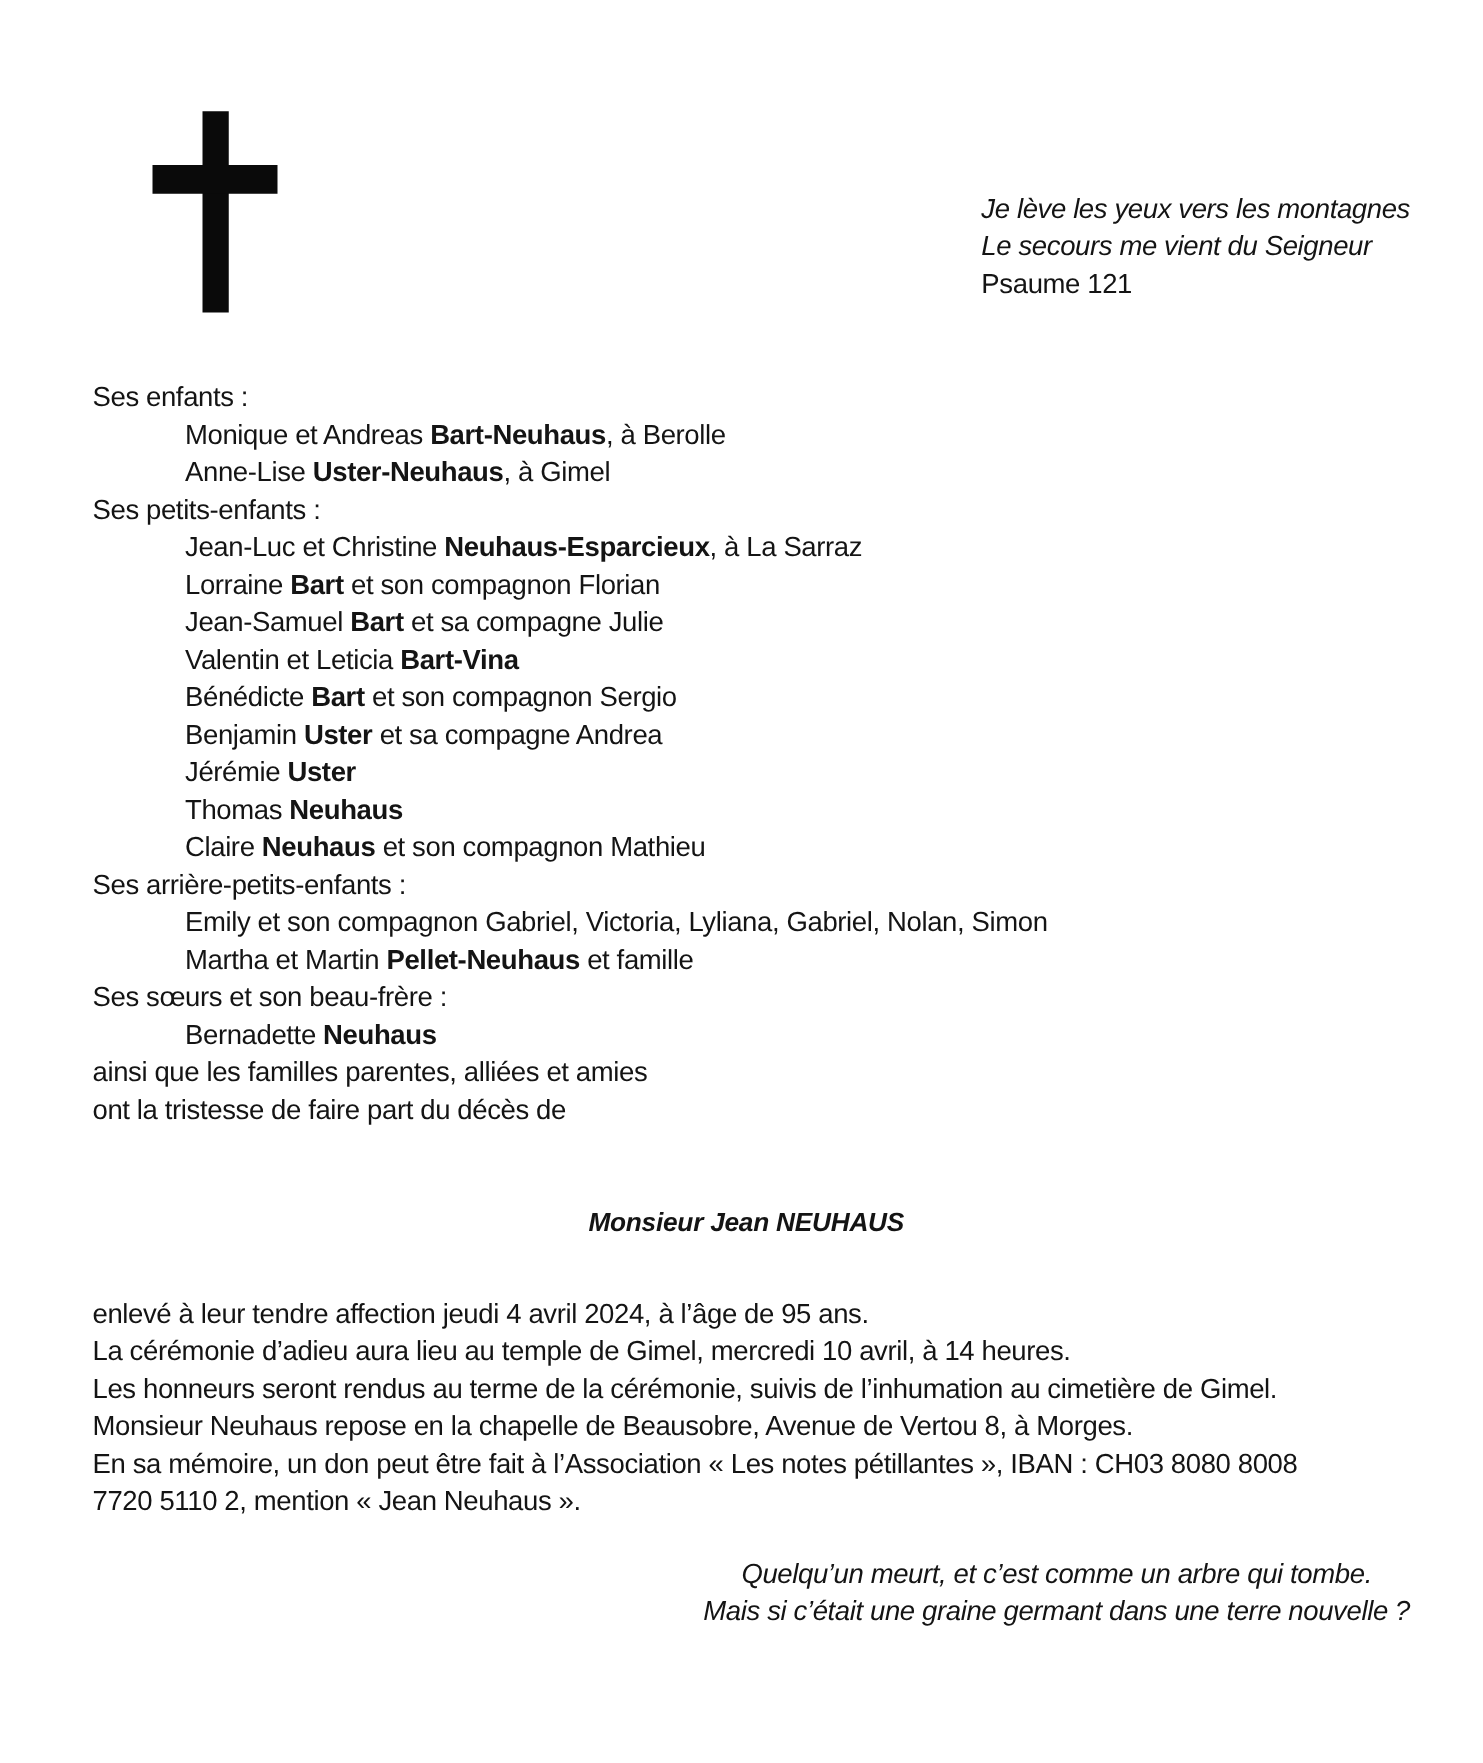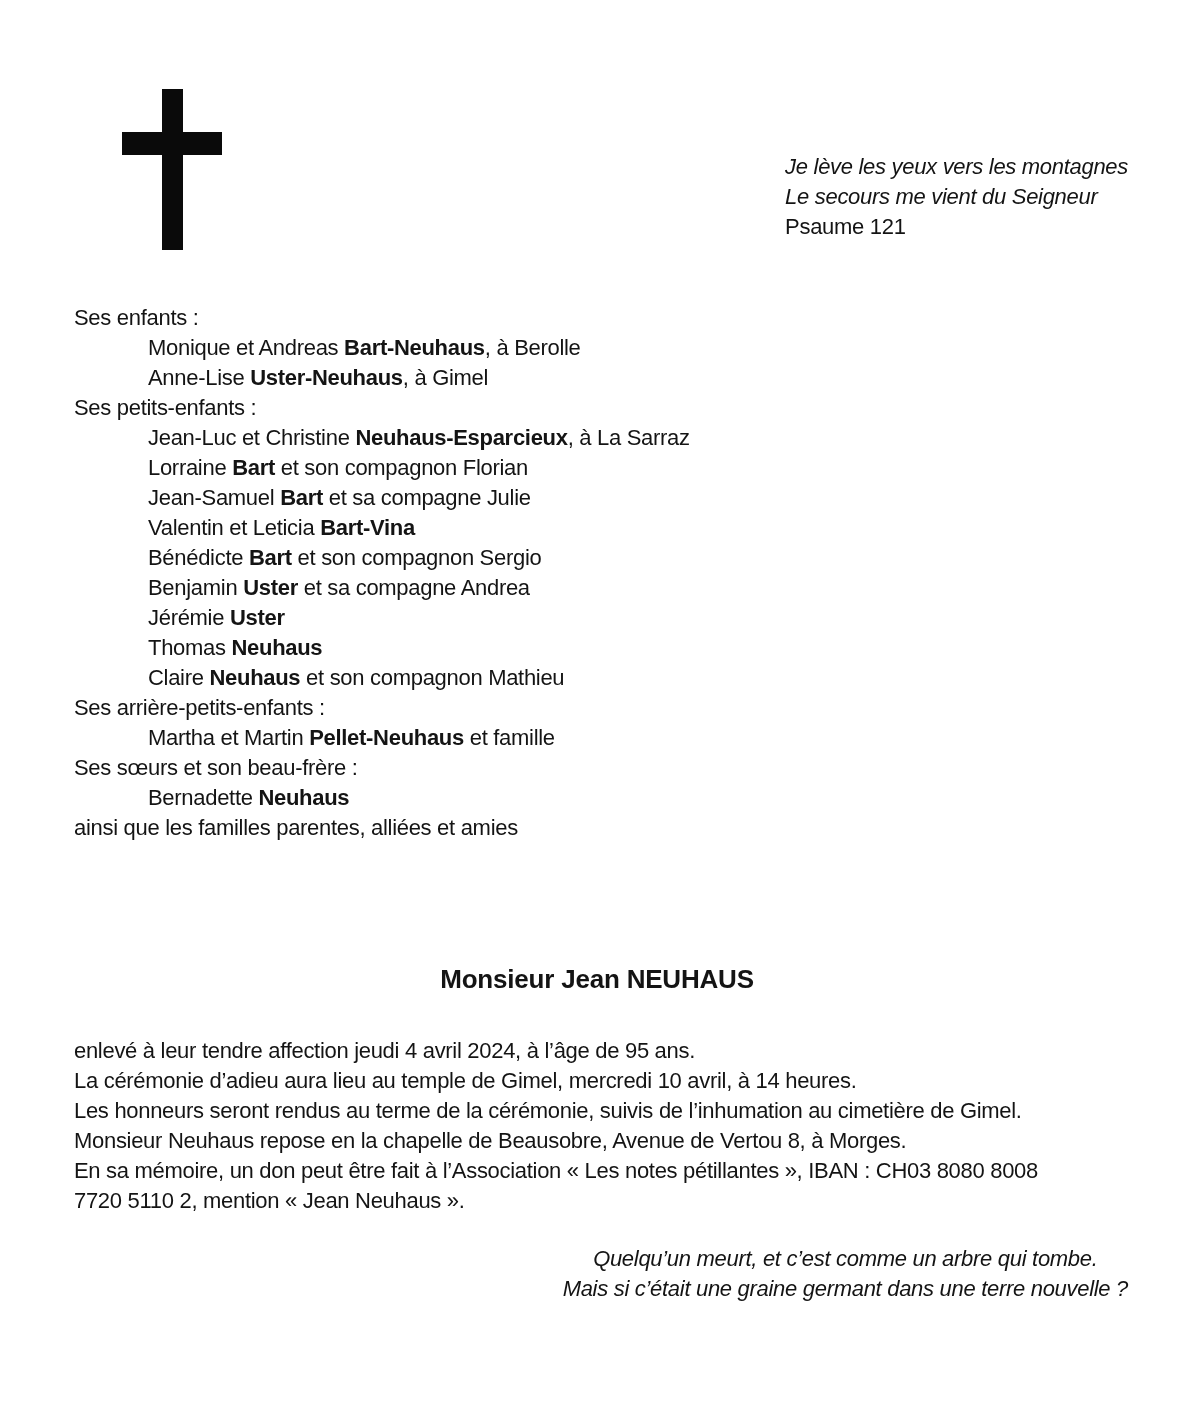--- a/index.html
+++ b/index.html
@@ -65,24 +65,25 @@
   }
   #family .indent { padding-left: 74px; }
 
   
   #title {
     position: absolute;
     left: 74px;
     width: 1046px;
     top: 962px;
     text-align: center;
-    font-size: 26px;
+    font-size: 21px;
     line-height: 34px;
     font-weight: bold;
     letter-spacing: -0.2px;
+    font-style: italic;
   }
 
   
   #details {
     position: absolute;
     left: 74px;
     top: 1036px;
   }
 
   
@@ -117,24 +118,26 @@
     <div class="line indent"><span>Jean-Luc et Christine </span><span class="b">Neuhaus-Esparcieux</span><span>, à La Sarraz</span></div>
     <div class="line indent"><span>Lorraine </span><span class="b">Bart</span><span> et son compagnon Florian</span></div>
     <div class="line indent"><span>Jean-Samuel </span><span class="b">Bart</span><span> et sa compagne Julie</span></div>
     <div class="line indent"><span>Valentin et Leticia </span><span class="b">Bart-Vina</span></div>
     <div class="line indent"><span>Bénédicte </span><span class="b">Bart</span><span> et son compagnon Sergio</span></div>
     <div class="line indent"><span>Benjamin </span><span class="b">Uster</span><span> et sa compagne Andrea</span></div>
     <div class="line indent"><span>Jérémie </span><span class="b">Uster</span></div>
     <div class="line indent"><span>Thomas </span><span class="b">Neuhaus</span></div>
     <div class="line indent"><span>Claire </span><span class="b">Neuhaus</span><span> et son compagnon Mathieu</span></div>
     <div class="line"><span>Ses arrière-petits-enfants :</span></div>
+    <div class="line indent"><span>Emily et son compagnon Gabriel, Victoria, Lyliana, Gabriel, Nolan, Simon</span></div>
     <div class="line indent"><span>Martha et Martin </span><span class="b">Pellet-Neuhaus</span><span> et famille</span></div>
     <div class="line"><span>Ses sœurs et son beau-frère :</span></div>
     <div class="line indent"><span>Bernadette </span><span class="b">Neuhaus</span></div>
     <div class="line"><span>ainsi que les familles parentes, alliées et amies</span></div>
+    <div class="line"><span>ont la tristesse de faire part du décès de</span></div>
   </div>
 
 <div id="title">Monsieur Jean NEUHAUS</div>
 
 <div id="details">
     <div class="line">enlevé à leur tendre affection jeudi 4 avril 2024, à l’âge de 95 ans.</div>
     <div class="line">La cérémonie d’adieu aura lieu au temple de Gimel, mercredi 10 avril, à 14 heures.</div>
     <div class="line">Les honneurs seront rendus au terme de la cérémonie, suivis de l’inhumation au cimetière de Gimel.</div>
     <div class="line">Monsieur Neuhaus repose en la chapelle de Beausobre, Avenue de Vertou 8, à Morges.</div>
     <div class="line">En sa mémoire, un don peut être fait à l’Association « Les notes pétillantes », IBAN : CH03 8080 8008</div>

